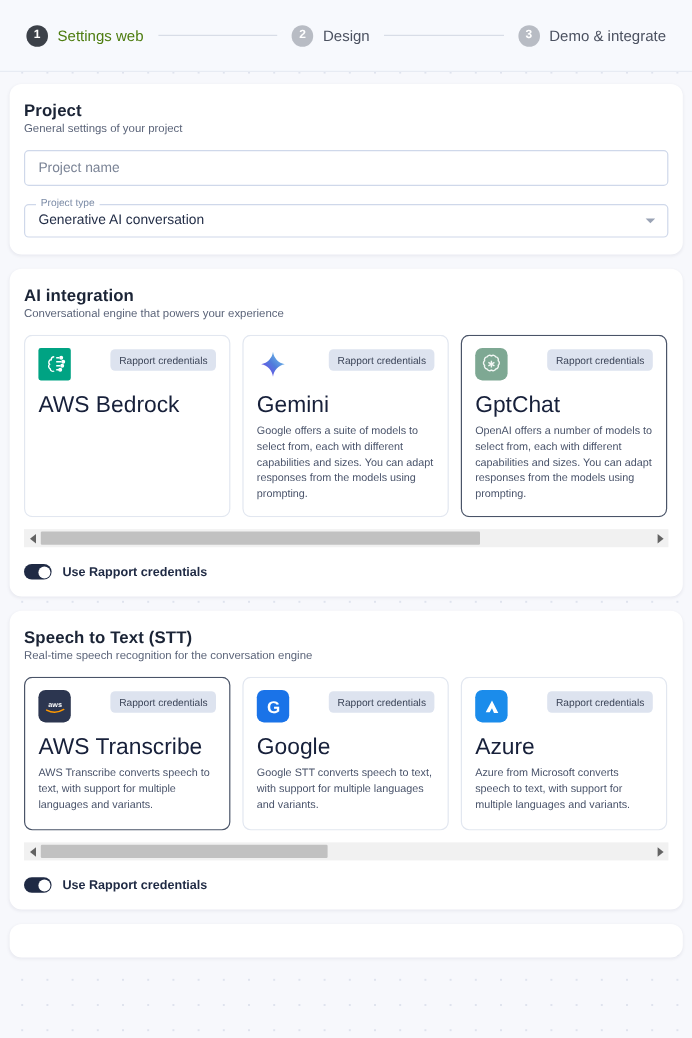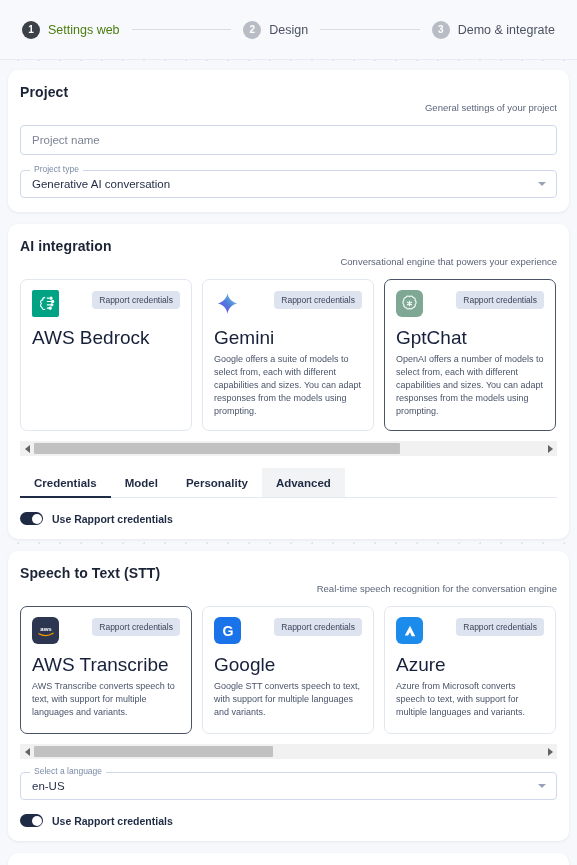--- a/index.html
+++ b/index.html
@@ -53,21 +53,21 @@
     background: #ffffff;
     border-radius: 10px;
     box-shadow: 0 1px 3px rgba(25,35,70,0.07);
     padding: 14px 12px 14px 12px;
     margin-bottom: 12px;
     position: relative;
     overflow: hidden;
   }
 
   .section-title { font-size: 14px; font-weight: bold; color: #1b2436; letter-spacing: .1px; }
-  .section-sub { font-size: 9.5px; color: #5b6479; margin-top: 2px; margin-bottom: 12px; text-align: right; }
+  .section-sub { font-size: 9.5px; color: #5b6479; margin-top: 2px; margin-bottom: 12px; }
 
   
   .text-field {
     height: 30px;
     border: 1px solid #cfd8ea;
     border-radius: 4px;
     display: flex;
     align-items: center;
     padding: 0 11px;
     font-size: 11.5px;
@@ -289,26 +289,20 @@
           <span></span>
         </div>
       <div class="hs-track">
         <div class="hs-thumb" style="left:0; width:72%;"></div>
       </div>
       <div class="hs-arrow hs-right">
           <span></span>
         </div>
     </div>
 
-    <div class="tabs">
-      <div class="tab active">Credentials</div>
-      <div class="tab">Model</div>
-      <div class="tab">Personality</div>
-      <div class="tab hovered">Advanced</div>
-    </div>
 
     <div class="toggle-row">
       <div class="toggle">
           <span class="knob"></span>
         </div>
       <div class="toggle-label">Use Rapport credentials</div>
     </div>
   </div>
 
   <div class="card">
@@ -366,27 +360,20 @@
           <span></span>
         </div>
       <div class="hs-track">
         <div class="hs-thumb" style="left:0; width:47%;"></div>
       </div>
       <div class="hs-arrow hs-right">
           <span></span>
         </div>
     </div>
 
-    <div class="lang-wrap">
-      <div class="select-field">
-        <span class="select-legend">Select a language</span>
-        <span>en-US</span>
-        <span class="caret"></span>
-      </div>
-    </div>
 
     <div class="toggle-row">
       <div class="toggle">
           <span class="knob"></span>
         </div>
       <div class="toggle-label">Use Rapport credentials</div>
     </div>
   </div>
 
   <div class="card">

